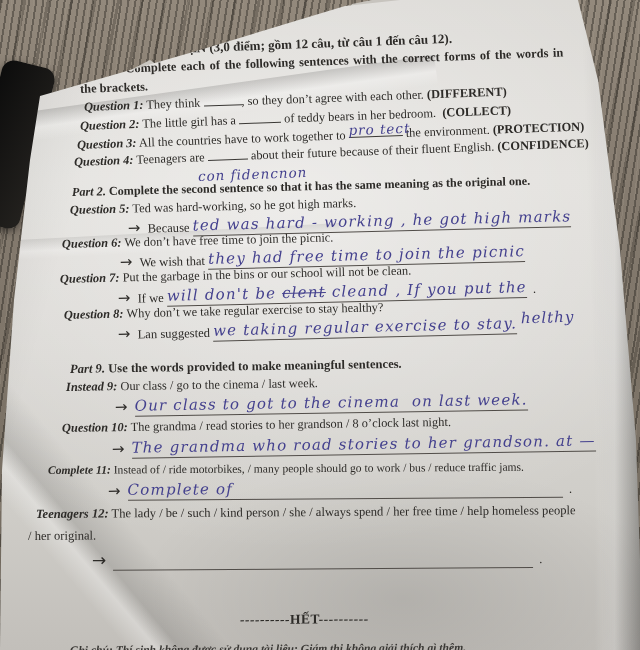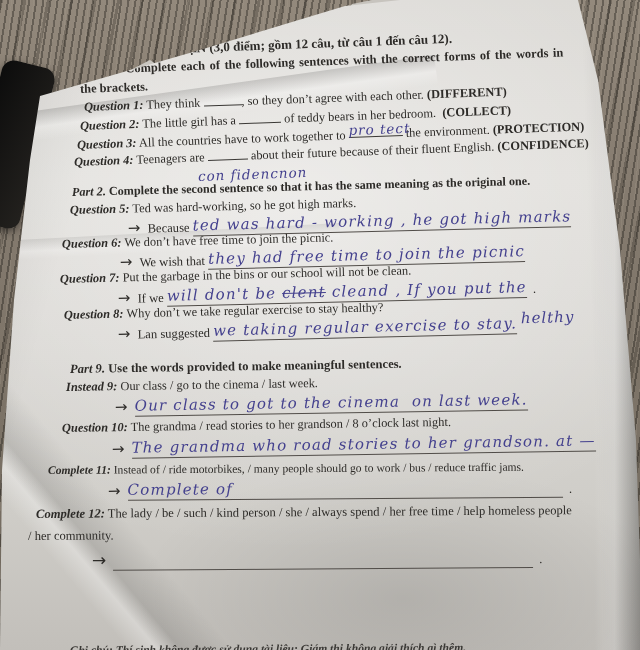--- a/index.html
+++ b/index.html
@@ -117,19 +117,20 @@
 
     <div class="line tC" style="left:66px;top:380px;"><span class="ql">Instead 9:</span><span> Our class / go to the cinema / last week.</span></div>
     <div class="line tC" style="left:115px;top:398px;"><span class="arrow">→</span><span class="uline"><span class="hw">Our class to got to the cinema  on last week.</span></span></div>
 
     <div class="line tC" style="left:62px;top:421px;"><span class="ql">Question 10:</span><span> The grandma / read stories to her grandson / 8 o’clock last night.</span></div>
     <div class="line tC" style="left:112px;top:440px;"><span class="arrow">→</span><span class="uline"><span class="hw">The grandma who road stories to her grandson. at —</span></span></div>
 
     <div class="line tD" style="left:48px;top:464px;font-size:11.6px;"><span class="ql">Complete 11:</span><span> Instead of / ride motorbikes, / many people should go to work / bus / reduce traffic jams.</span></div>
     <div class="line tD" style="left:108px;top:482px;"><span class="arrow">→</span><span class="uline"><span class="hw">Complete of</span><span class="ext" style="width:330px;"></span></span><span class="tail-print">.</span></div>
 
-    <div class="line tD" style="left:36px;top:507px;font-size:12.6px;"><span class="ql">Complete 12:</span><span> The lady / be / such / kind person / she / always spend / her free time / help homeless people</span></div>
-    <div class="line tD" style="left:28px;top:529px;font-size:12.6px;"><span>/ her community.</span></div>
+    <div class="line tD" style="left:36px;top:507px;font-size:12.6px;"><span class="ql">Teenagers 12:</span><span> The lady / be / such / kind person / she / always spend / her free time / help homeless people</span></div>
+    <div class="line tD" style="left:28px;top:529px;font-size:12.6px;"><span>/ her original.</span></div>
     <div class="line tD" style="left:92px;top:550px;"><span class="arrow" style="font-size:17px;">→</span><span class="uline"><span class="ext" style="width:420px;"></span></span><span class="tail-print">.</span></div>
 
+    <div class="line tD het" style="left:240px;top:612px;"><span>----------HẾT----------</span></div>
     <div class="line tD note" style="left:70px;top:644px;"><span>Ghi chú: Thí sinh không được sử dụng tài liệu; Giám thị không giải thích gì thêm.</span></div>
   </div>
 </div>
 
 </body></html>

